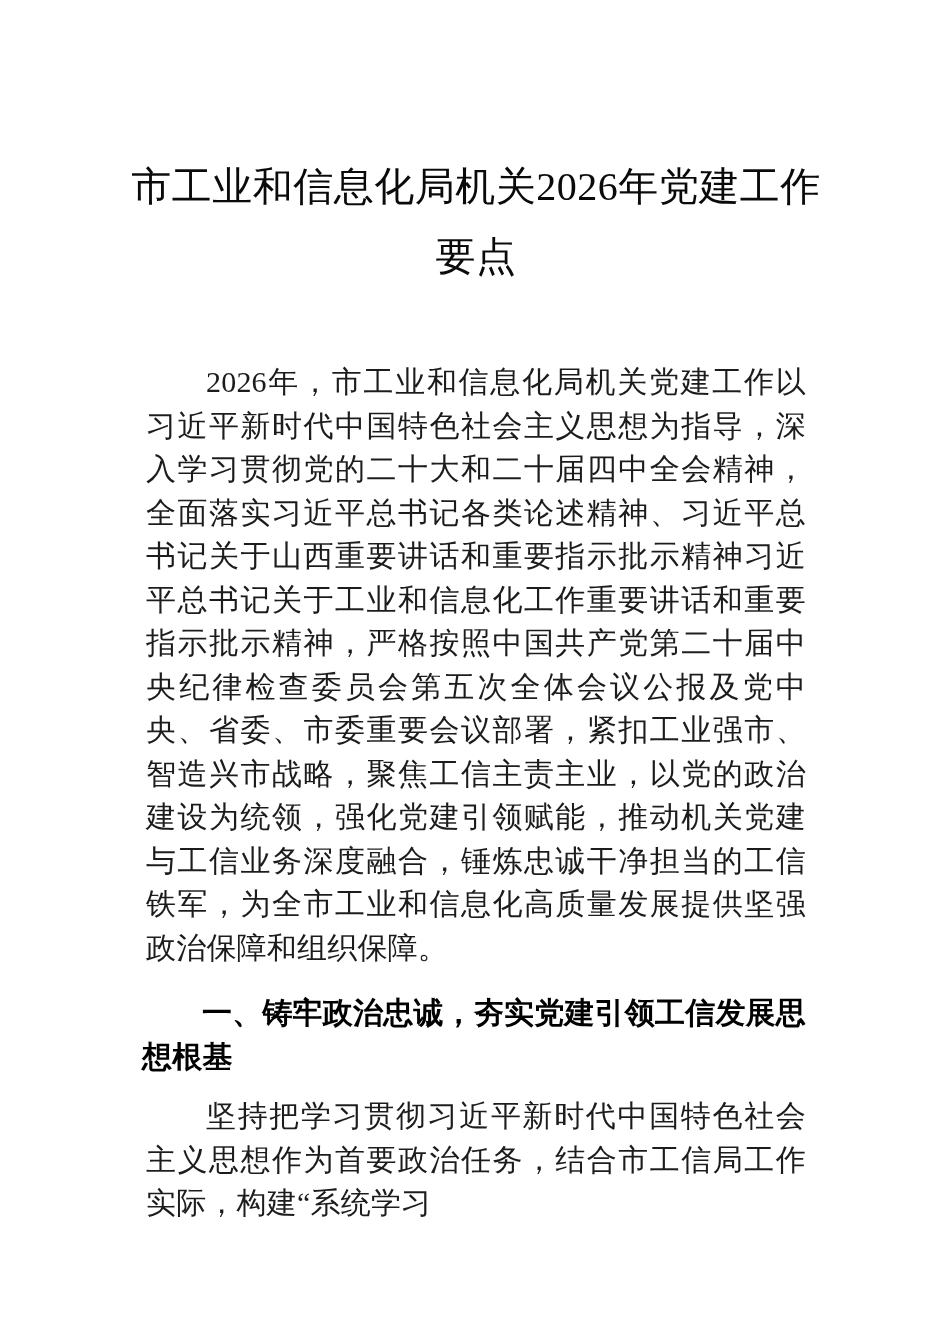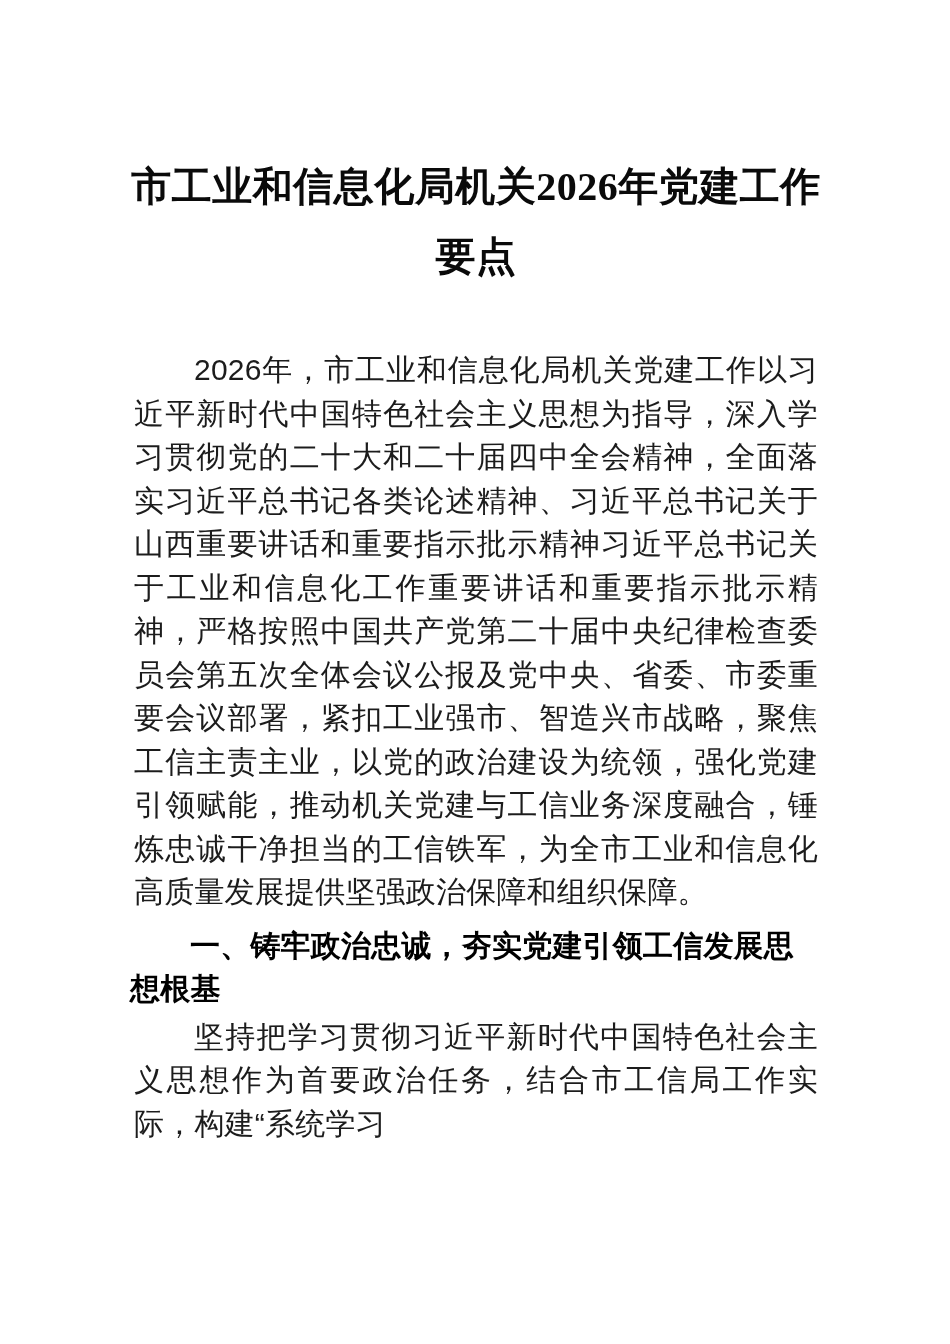--- a/index.html
+++ b/index.html
@@ -22,56 +22,56 @@
   .content {
     position: absolute;
     left: 130px;
     top: 0;
     width: 692px;
   }
 
   
   .doc-title {
     font-family: "Liberation Serif", "DejaVu Serif", serif;
-    font-weight: bold;
+    font-weight: normal;
     font-size: 40px;
     line-height: 70px;
     text-align: center;
     letter-spacing: 0.5px;
     margin: 0;
     padding-top: 152px;
     color: #0a0a0a;
   }
 
   
   .body-p {
-    font-family: Liberation Sans, sans-serif;
+    font-family: Liberation Serif, serif;
     font-size: 30px;
     line-height: 43.5px;
     text-align: justify;
     text-justify: inter-ideograph;
     text-indent: 2em;
-    margin: 4px;
+    margin: 16px;
     color: #1c1c1c;
     font-weight: 350;
     letter-spacing: 0.2px;
   }
 
   .lead-p {
     padding-top: 52px;
   }
 
   
   .h1-heading {
     font-family: "Liberation Sans", "DejaVu Sans", sans-serif;
     font-weight: bold;
     font-size: 30px;
     line-height: 43.5px;
     text-indent: 2em;
-    margin: 0;
+    margin: 12px;
     padding-top: 6px;
     color: #000000;
     letter-spacing: 0.2px;
   }
 
   
   .h2-heading {
     font-family: "Liberation Serif", "DejaVu Serif", serif;
     font-weight: bold;
     font-size: 30px;

